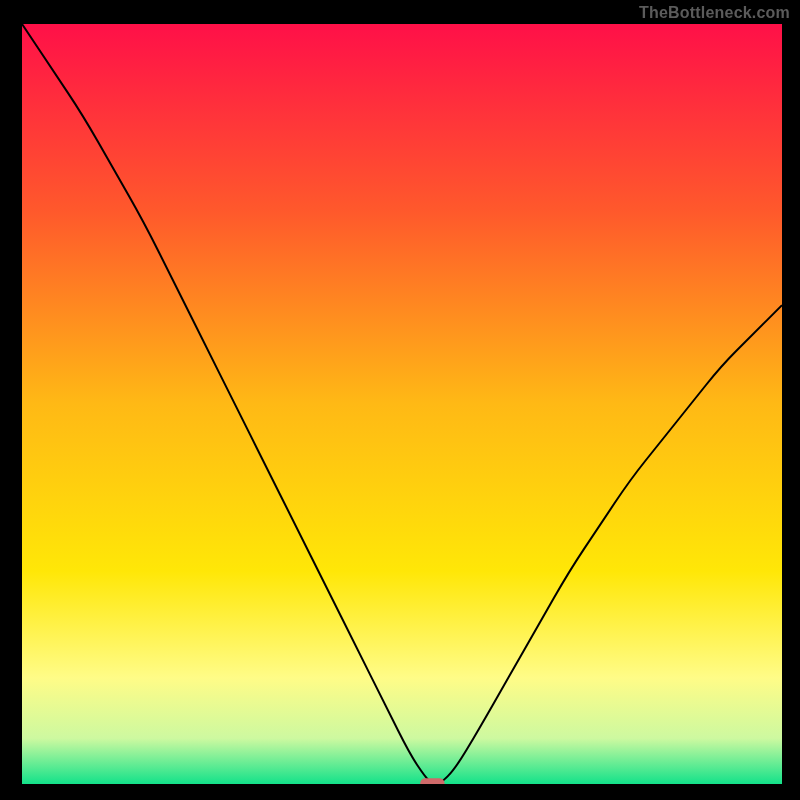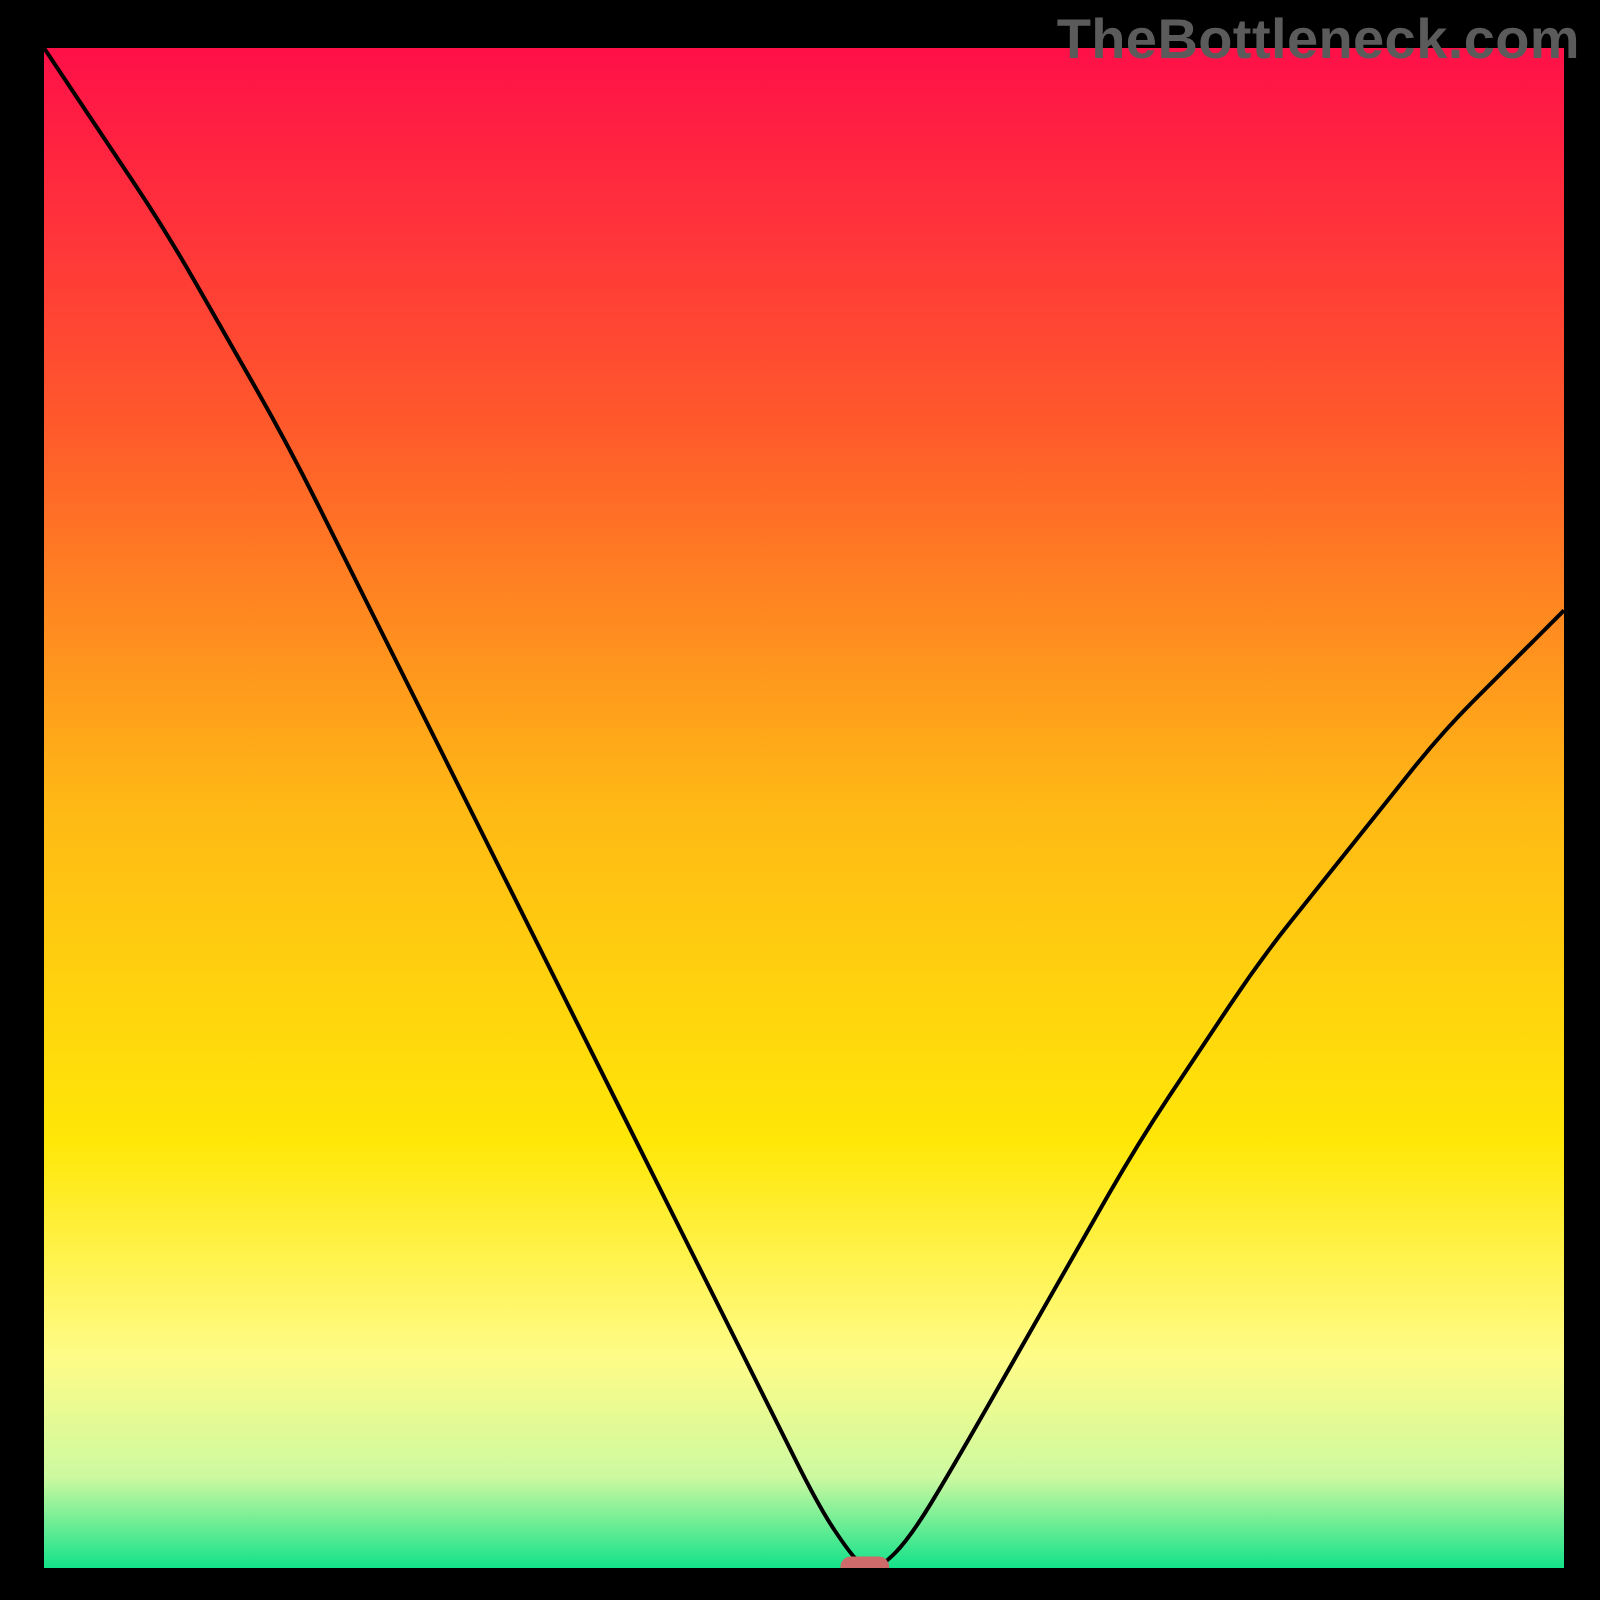--- a/index.html
+++ b/index.html
@@ -15,21 +15,21 @@
     position: relative;
     width: 800px;
     height: 800px;
     background: #000000;
   }
   .watermark {
     position: absolute;
     top: 4px;
     right: 10px;
     color: #5b5b5b;
-    font-size: 28px;
+    font-size: 16px;
     font-weight: 600;
     letter-spacing: 0.2px;
     z-index: 10;
   }
   svg.plot {
     position: absolute;
     left: 22px;
     top: 24px;
     display: block;
   }

